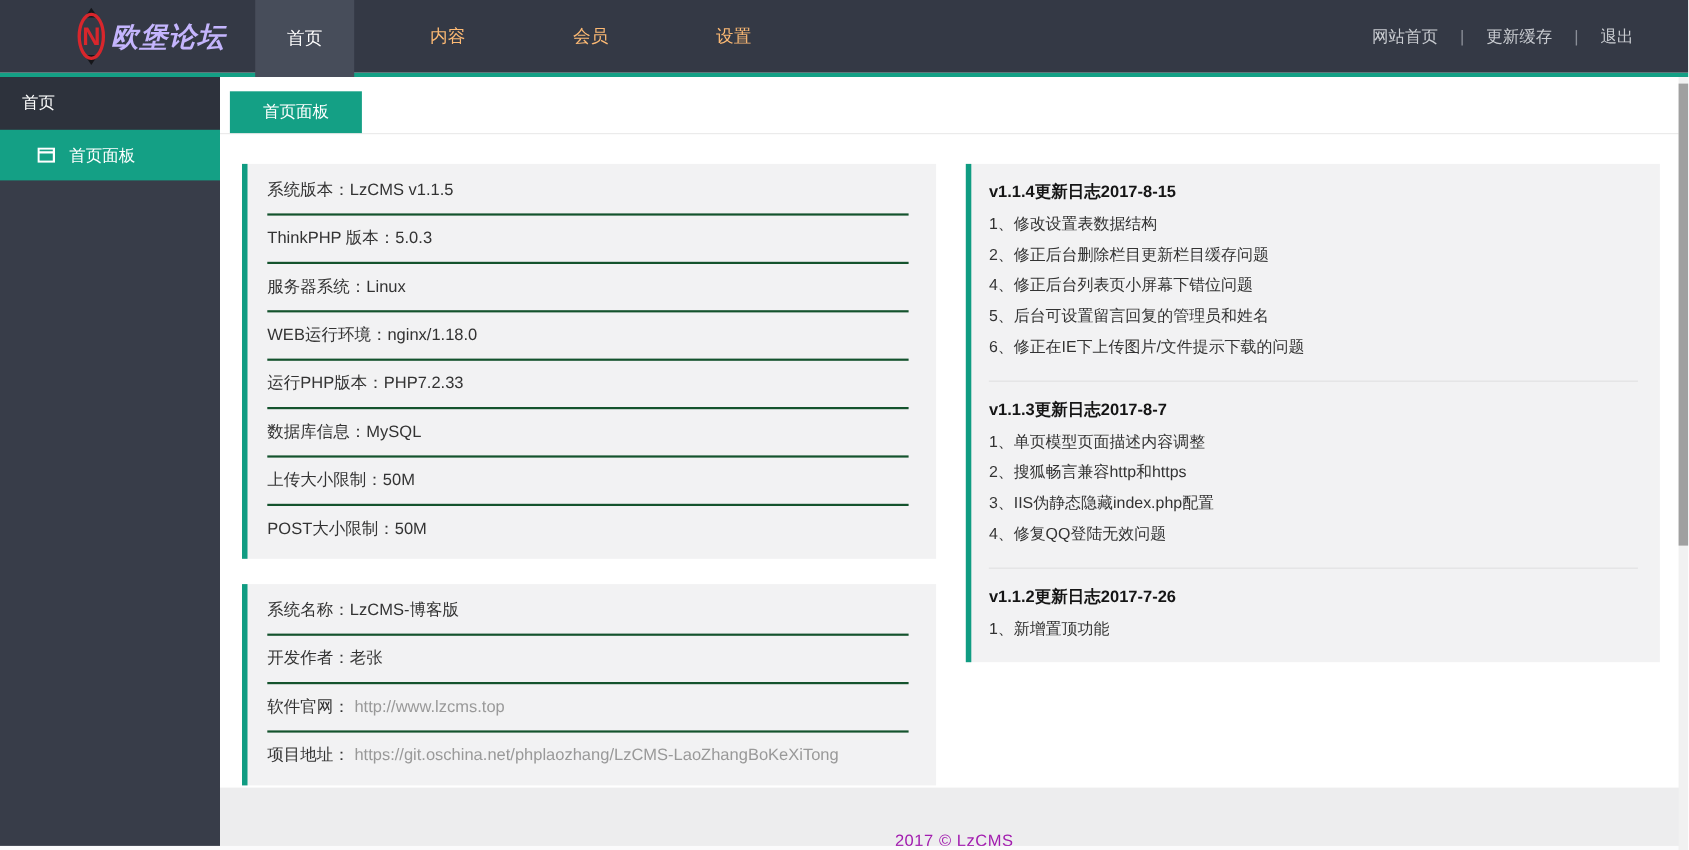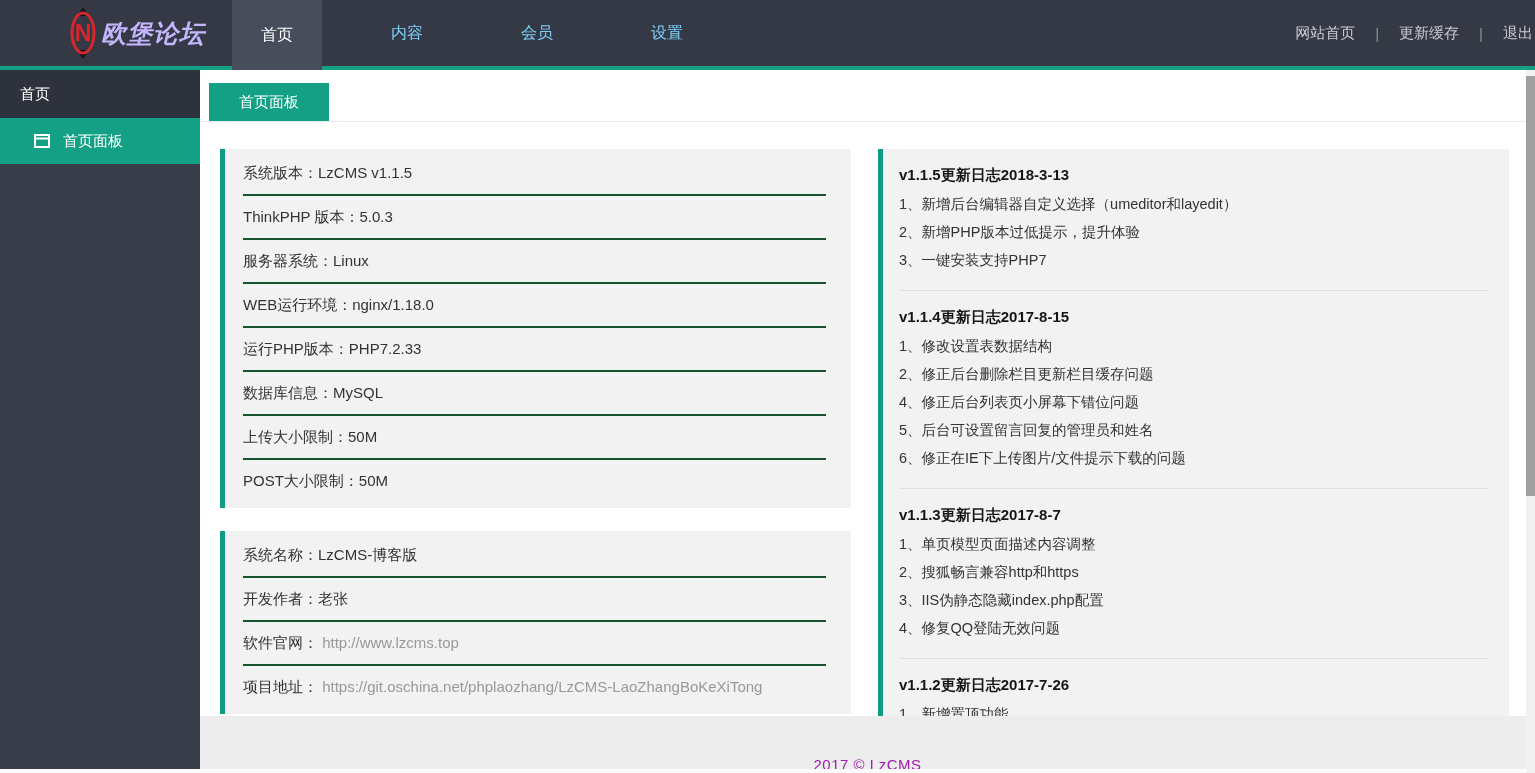--- a/index.html
+++ b/index.html
@@ -7,23 +7,23 @@
   body { font-family:"Liberation Sans","DejaVu Sans",sans-serif; background:#fff; }
   .app { position:relative; width:1535px; height:773px; overflow:hidden; background:#fff; }
 
   
   .topnav { height:66px; background:#343945; display:flex; align-items:stretch; position:relative; z-index:10; }
   .accent-strip { height:4px; background:#14a085; position:relative; z-index:5; }
   .logo { width:232px; padding-left:70px; display:flex; align-items:center; gap:5px; cursor:pointer; }
   .logo-text { font-size:25px; font-weight:bold; font-style:italic; color:#c4b5fd; letter-spacing:1px; white-space:nowrap; }
   .nav-tabs { list-style:none; display:flex; align-items:stretch; }
   .nav-tab { width:90px; margin-right:40px; display:flex; align-items:center; justify-content:center;
-             color:#7dd3fc; font-size:16px; cursor:pointer; height:66px; }
+             color:#fdba74; font-size:16px; cursor:pointer; height:66px; }
   .nav-tab.active { background:#474d5a; height:70px; color:#fff; position:relative; z-index:8; }
-  .topnav-links { margin-left:auto; display:flex; align-items:center; font-size:15px; color:#c9ccd1; }
+  .topnav-links { margin-left:auto; display:flex; align-items:center; padding-right:48px; font-size:15px; color:#c9ccd1; }
   .topnav-link { cursor:pointer; padding:4px 2px; }
   .topnav-sep { margin:0 18px; color:#8a8e97; }
 
   
   .layout { display:flex; height:703px; }
   .sidebar { width:200px; background:#383d49; flex:none; }
   .sidebar-title { height:48px; line-height:48px; padding-left:20px; background:#2d323c; color:#fff; font-size:15px; }
   .sidebar-items { list-style:none; }
   .sidebar-item { height:46px; display:flex; align-items:center; padding-left:34px; gap:13px;
                   color:#a7abb3; font-size:15px; cursor:pointer; }
@@ -126,26 +126,20 @@
           <section class="panel info-panel mt" id="panel-about">
               <div class="info-row"><span class="row-label">系统名称：</span><span class="row-value">LzCMS-博客版</span></div>
               <div class="info-row"><span class="row-label">开发作者：</span><span class="row-value">老张</span></div>
               <div class="info-row"><span class="row-label">软件官网：</span><span class="row-value link-value"> http://www.lzcms.top</span></div>
               <div class="info-row"><span class="row-label">项目地址：</span><span class="row-value link-value"> https://git.oschina.net/phplaozhang/LzCMS-LaoZhangBoKeXiTong</span></div>
             </section>
         </div>
         <div class="col">
           <section class="panel log-panel" id="panel-changelog">
               <section class="log-section">
-                <h4 class="log-title">v1.1.5更新日志2018-3-13</h4>
-                <p class="log-item">1、新增后台编辑器自定义选择（umeditor和layedit）</p>
-                <p class="log-item">2、新增PHP版本过低提示，提升体验</p>
-                <p class="log-item">3、一键安装支持PHP7</p>
-              </section>
-              <section class="log-section">
                 <h4 class="log-title">v1.1.4更新日志2017-8-15</h4>
                 <p class="log-item">1、修改设置表数据结构</p>
                 <p class="log-item">2、修正后台删除栏目更新栏目缓存问题</p>
                 <p class="log-item">4、修正后台列表页小屏幕下错位问题</p>
                 <p class="log-item">5、后台可设置留言回复的管理员和姓名</p>
                 <p class="log-item">6、修正在IE下上传图片/文件提示下载的问题</p>
               </section>
               <section class="log-section">
                 <h4 class="log-title">v1.1.3更新日志2017-8-7</h4>
                 <p class="log-item">1、单页模型页面描述内容调整</p>

